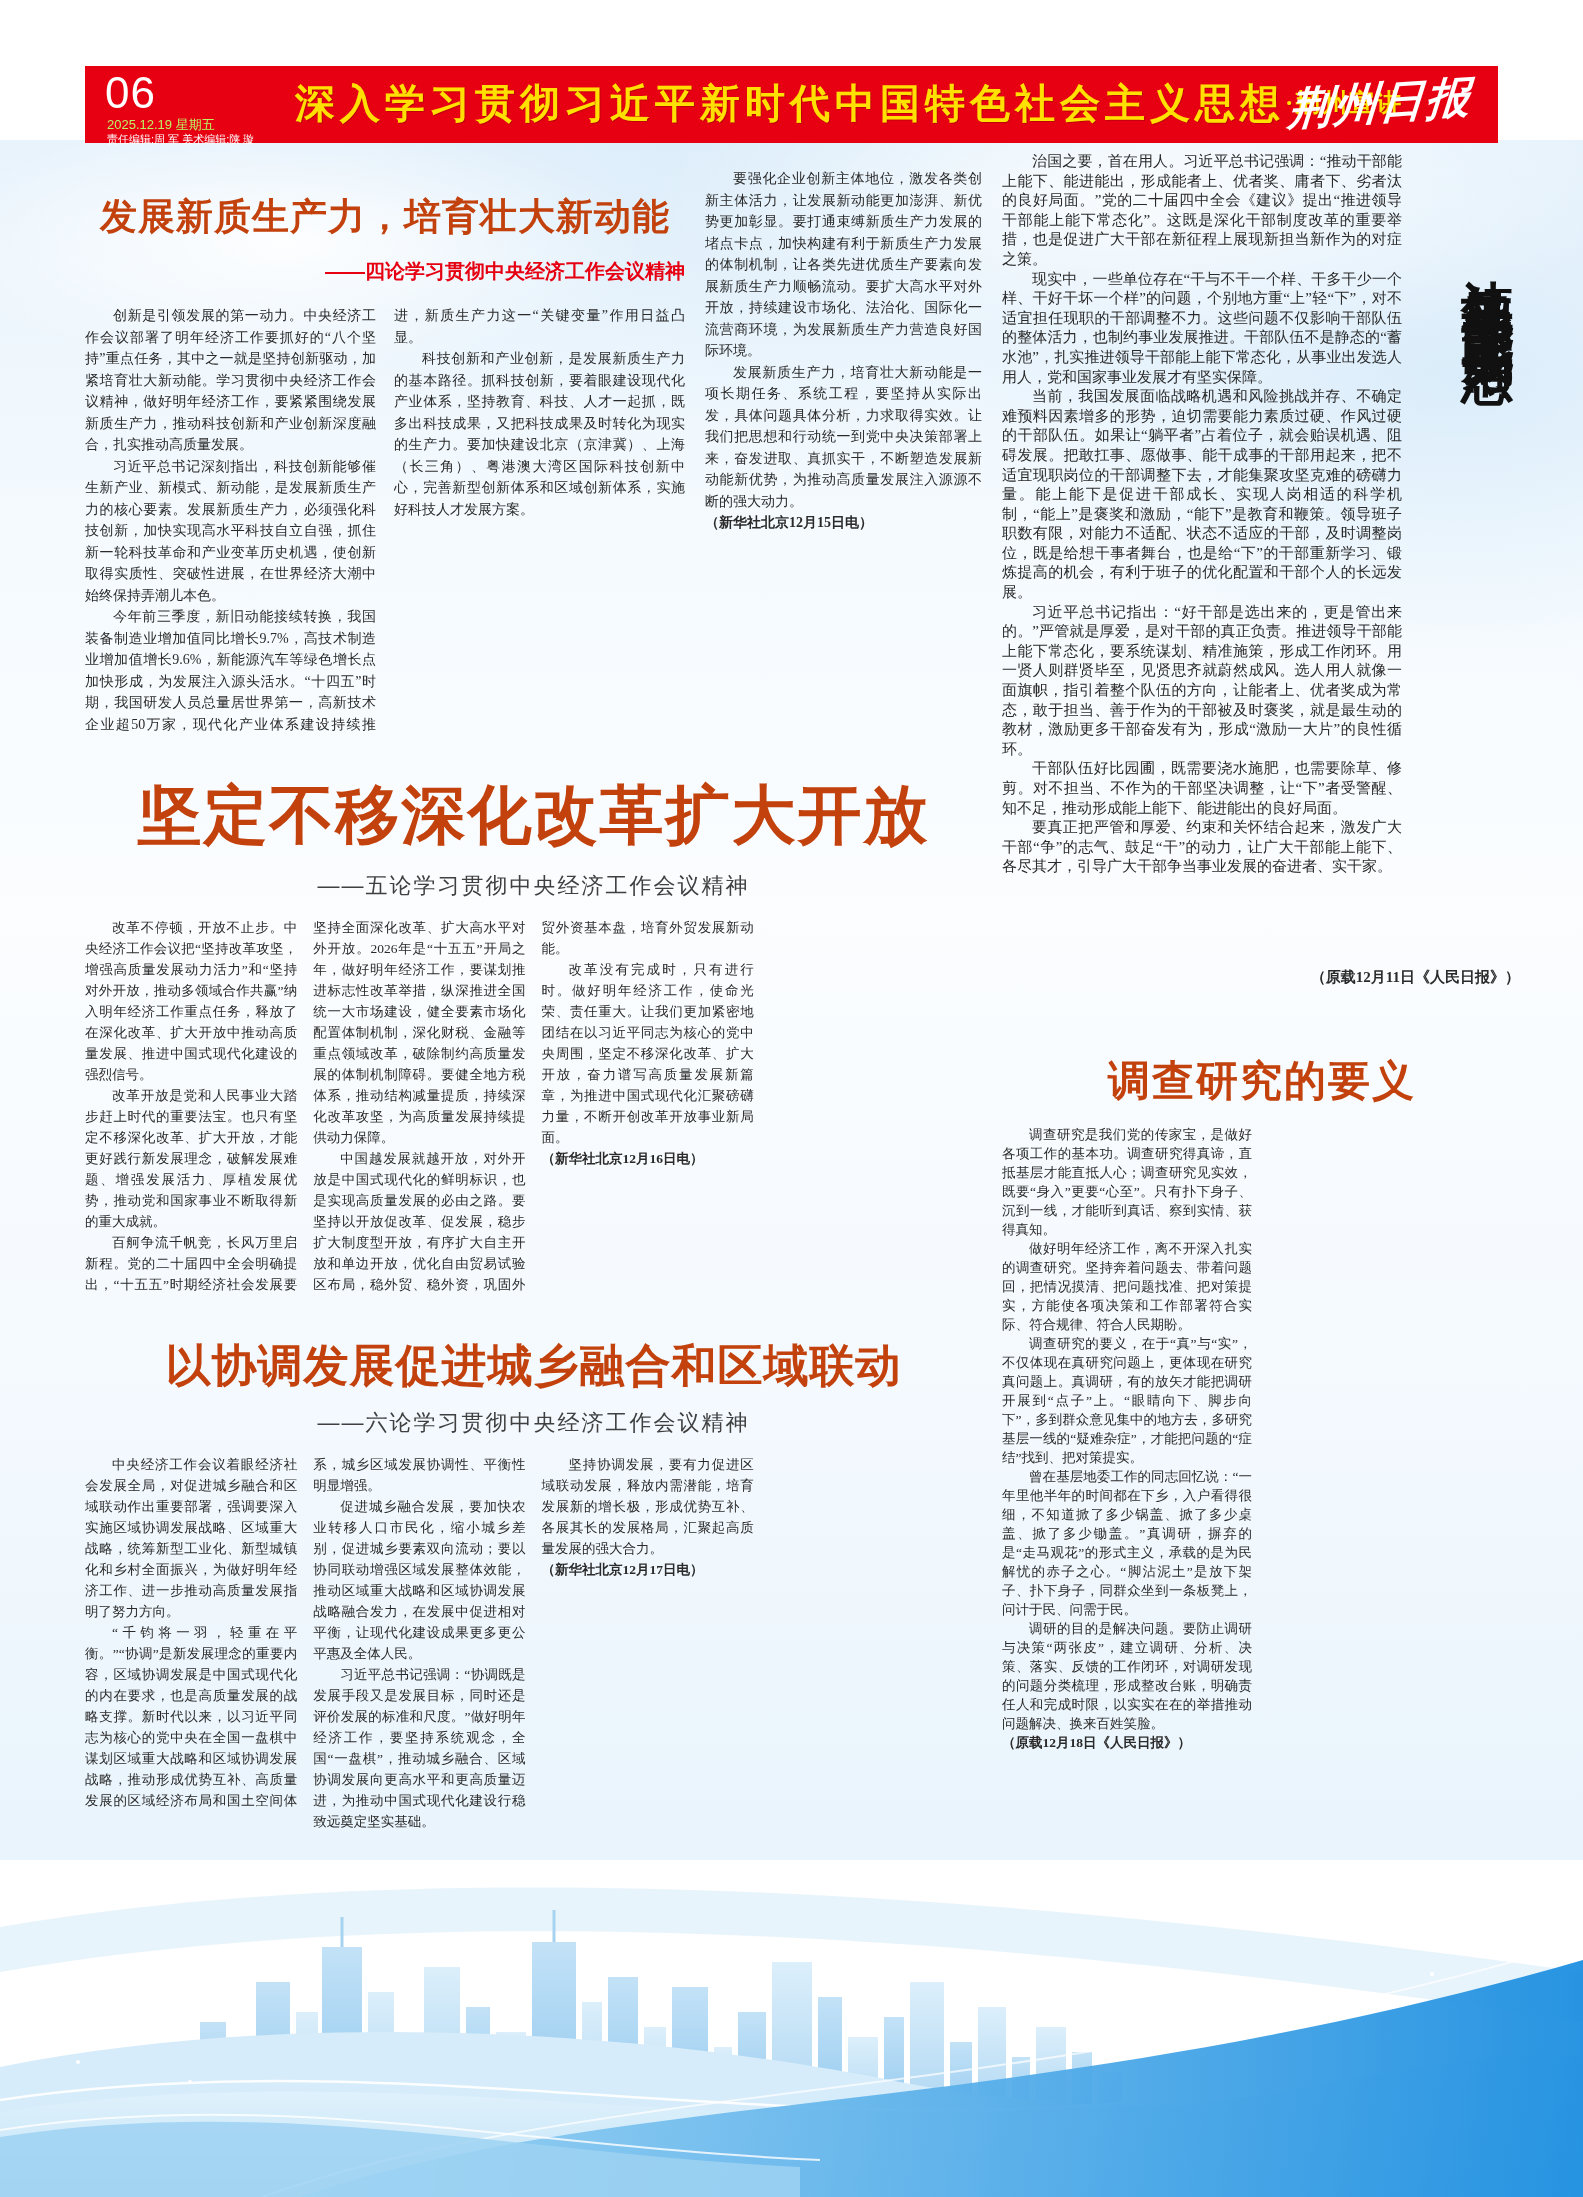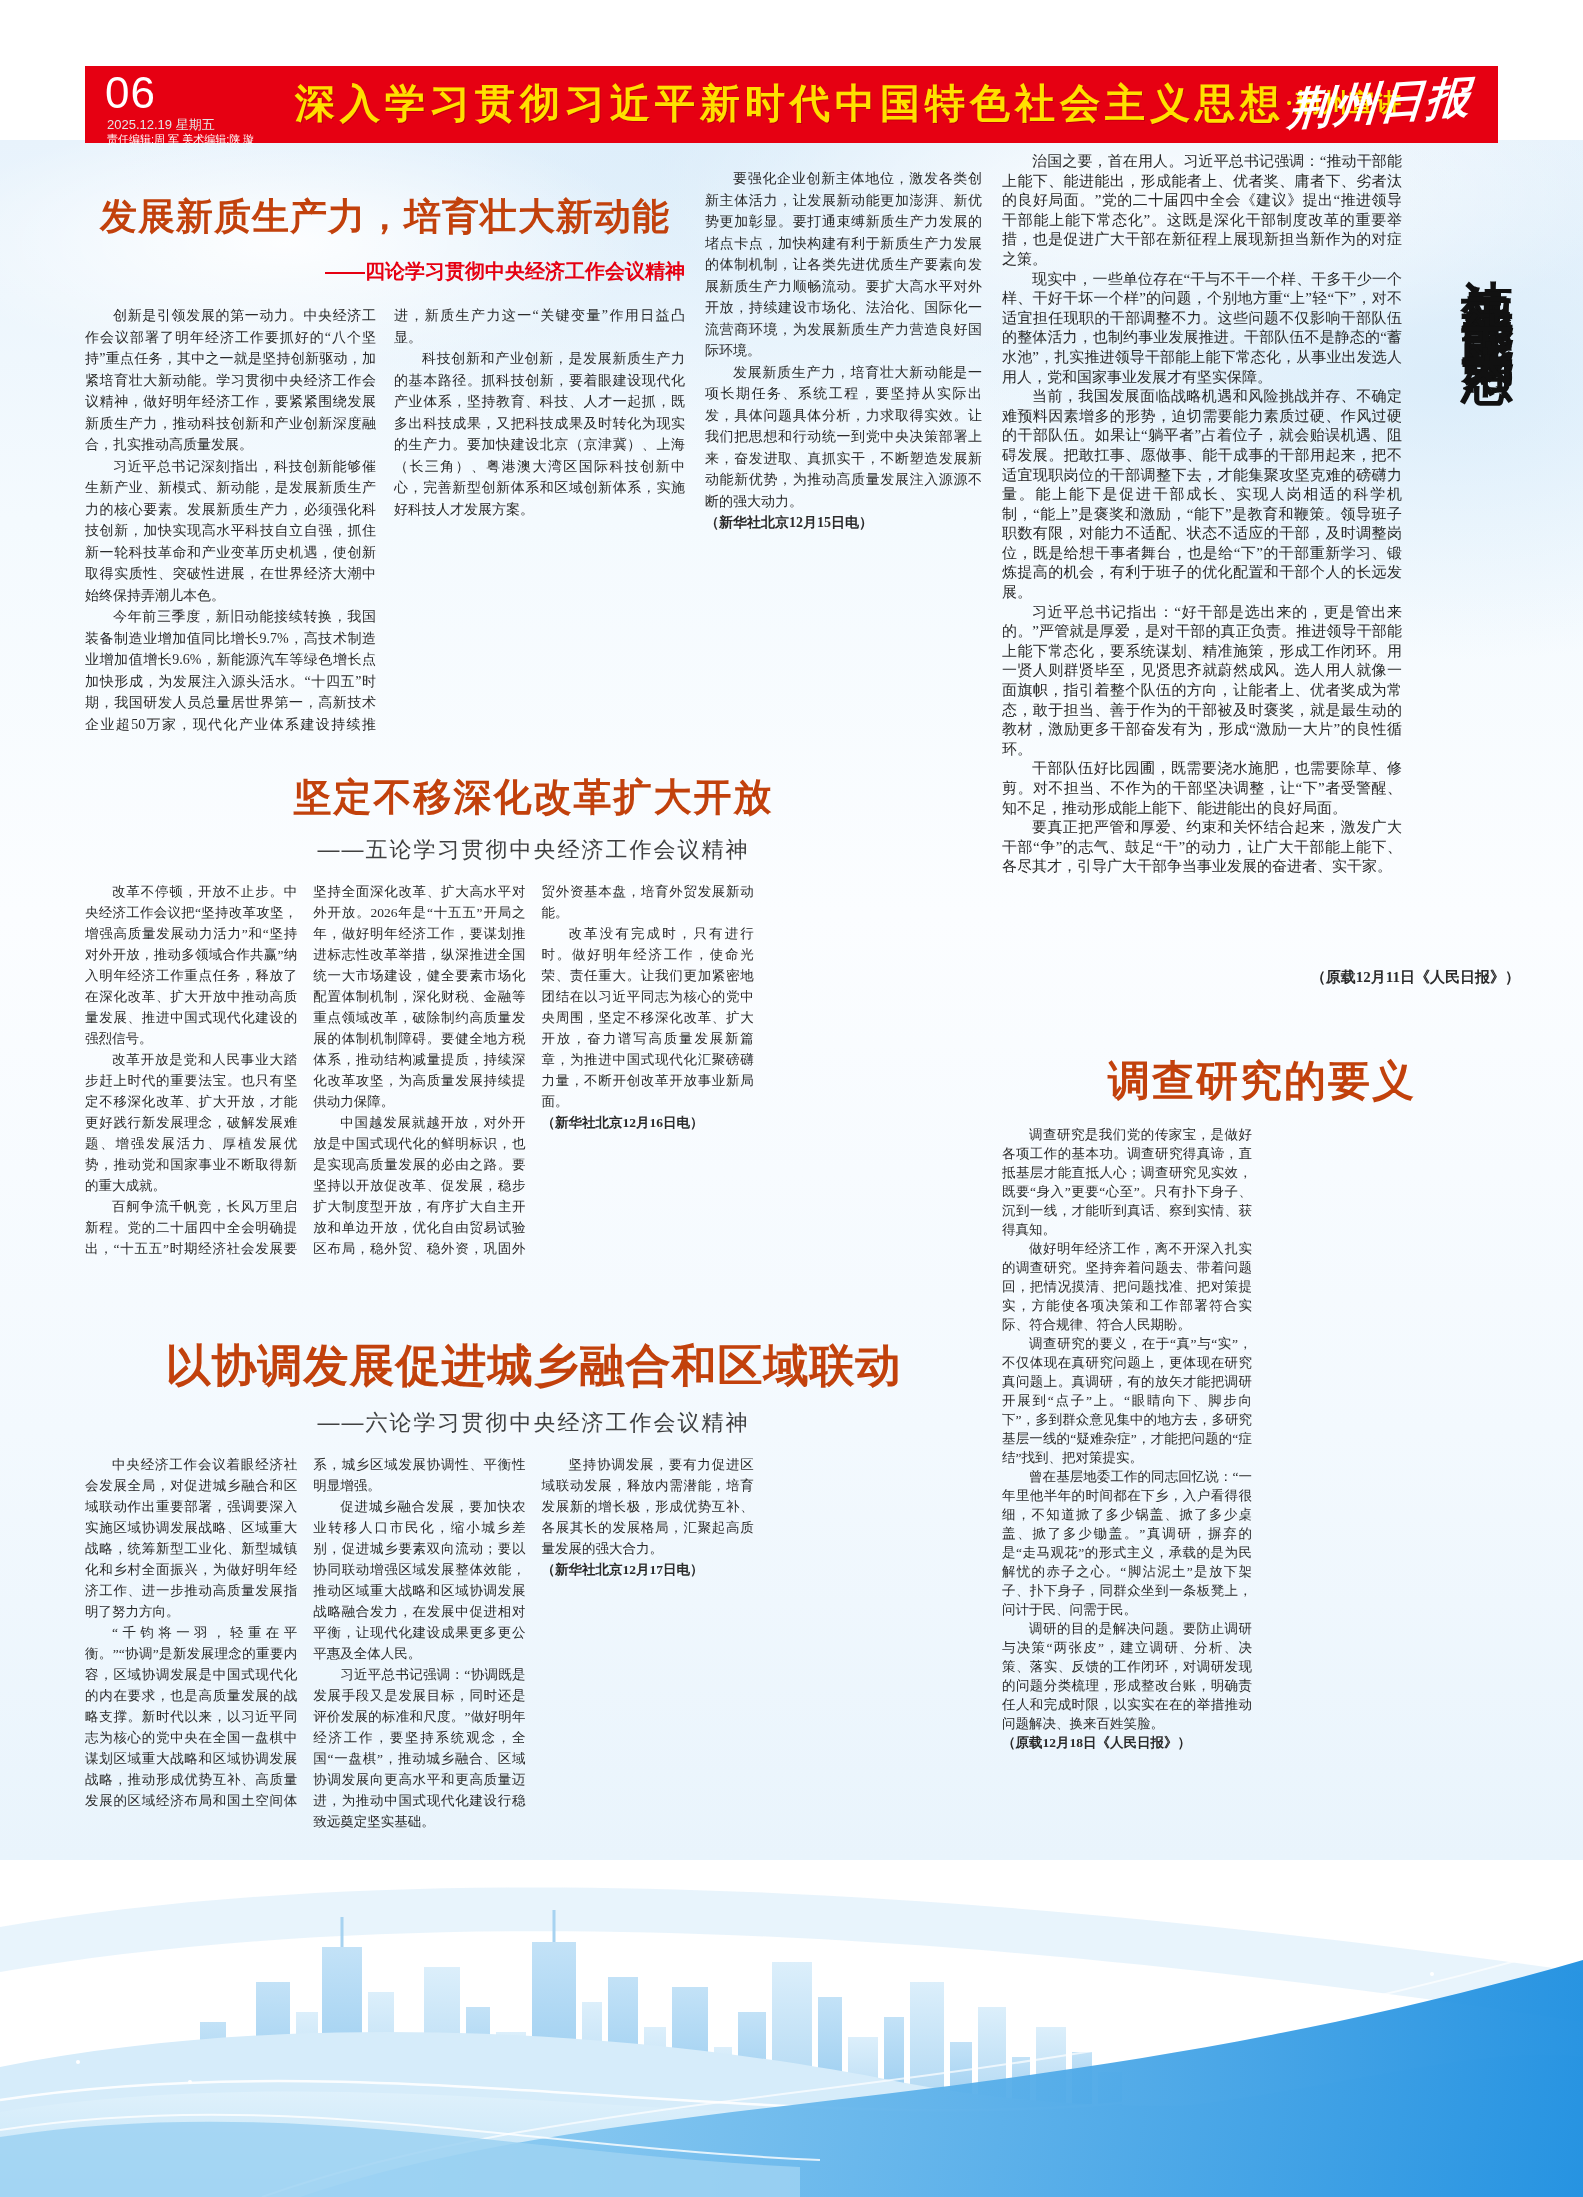--- a/index.html
+++ b/index.html
@@ -9,21 +9,21 @@
        background:
          radial-gradient(520px 180px at 18% 6%, rgba(255,255,255,.9), rgba(255,255,255,0) 70%),
          radial-gradient(700px 240px at 72% 3%, rgba(255,255,255,.8), rgba(255,255,255,0) 70%),
          radial-gradient(900px 420px at 50% 0%, rgba(208,231,248,.55), rgba(208,231,248,0) 75%),
          radial-gradient(700px 400px at 92% 14%, rgba(198,226,247,.5), rgba(198,226,247,0) 70%),
          linear-gradient(180deg,#e8f3fc 0%,#f4fafe 22%,#fbfdff 45%,#f3f9fe 75%,#e9f4fc 100%);}
   
   .banner{position:absolute;left:85px;top:66px;width:1413px;height:77px;background:#e60012;}
   .page-num{position:absolute;left:20px;top:2px;color:#fff;font-family:"Liberation Sans","DejaVu Sans",sans-serif;
             font-size:44px;font-weight:400;letter-spacing:1px;}
-  .page-date{position:absolute;left:22px;top:50px;color:#e5e5e5;font-family:"Liberation Sans",sans-serif;font-size:13px;}
+  .page-date{position:absolute;left:22px;top:50px;color:#bef264;font-family:"Liberation Sans",sans-serif;font-size:13px;}
   .page-editors{position:absolute;left:22px;top:66px;color:#fff;font-family:"Liberation Sans",sans-serif;font-size:11px;}
   .banner-title{position:absolute;left:210px;top:10px;width:1090px;color:#ffe000;font-weight:bold;
                 font-size:40px;letter-spacing:5px;white-space:nowrap;text-shadow:1px 1px 0 rgba(120,0,0,.35);}
   .banner-tag{font-size:25px;letter-spacing:2px;font-weight:bold;vertical-align:6px;}
   .masthead{position:absolute;right:26px;top:8px;color:#fff;font-size:44px;font-weight:bold;font-style:italic;
             transform:rotate(-4deg) skewX(-8deg);letter-spacing:2px;}
   
   .headline{font-weight:bold;color:#c2410c;text-align:center;letter-spacing:1px;}
   .subhead{text-align:center;font-family:"Liberation Sans","DejaVu Sans",sans-serif;}
   .body-txt p{margin:0;text-indent:2em;text-align:justify;}
@@ -33,21 +33,21 @@
   .a1-main{position:absolute;left:0;top:0;width:600px;}
   .a1-head{margin-top:24px;font-size:37px;}
   .a1-sub{margin-top:16px;font-size:20px;font-weight:bold;color:#e60012;text-align:right;}
   .a1-body{margin-top:20px;height:450px;column-count:2;column-gap:18px;column-fill:auto;
            overflow:hidden;font-size:14px;line-height:21.5px;}
   .a1-side{position:absolute;left:620px;top:0;width:277px;height:560px;overflow:hidden;
            font-size:14px;line-height:21.5px;}
   
   .a2{position:absolute;left:85px;top:772px;width:897px;height:505px;}
   .a3{position:absolute;left:85px;top:1336px;width:897px;height:505px;}
-  .a2-head{font-size:38px;letter-spacing:2px;}
+  .a2-head{font-size:64px;letter-spacing:2px;}
   .a3-head{font-size:45px;letter-spacing:1px;}
   .a23-sub{margin-top:12px;font-size:22px;color:#404040;letter-spacing:2px;}
   .a23-body{margin-top:16px;height:388px;column-count:4;column-gap:16px;column-fill:auto;
             overflow:hidden;font-size:13.5px;line-height:21px;}
   
   .r1{position:absolute;left:1002px;top:148px;width:520px;height:848px;}
   .r1-text{position:absolute;left:0;top:4px;width:400px;height:806px;overflow:hidden;
            font-size:15px;line-height:19.6px;}
   .r1-vert{position:absolute;right:0;top:90px;width:112px;height:730px;writing-mode:vertical-rl;
            font-size:52px;font-weight:bold;color:#111;letter-spacing:6px;text-align:start;}

